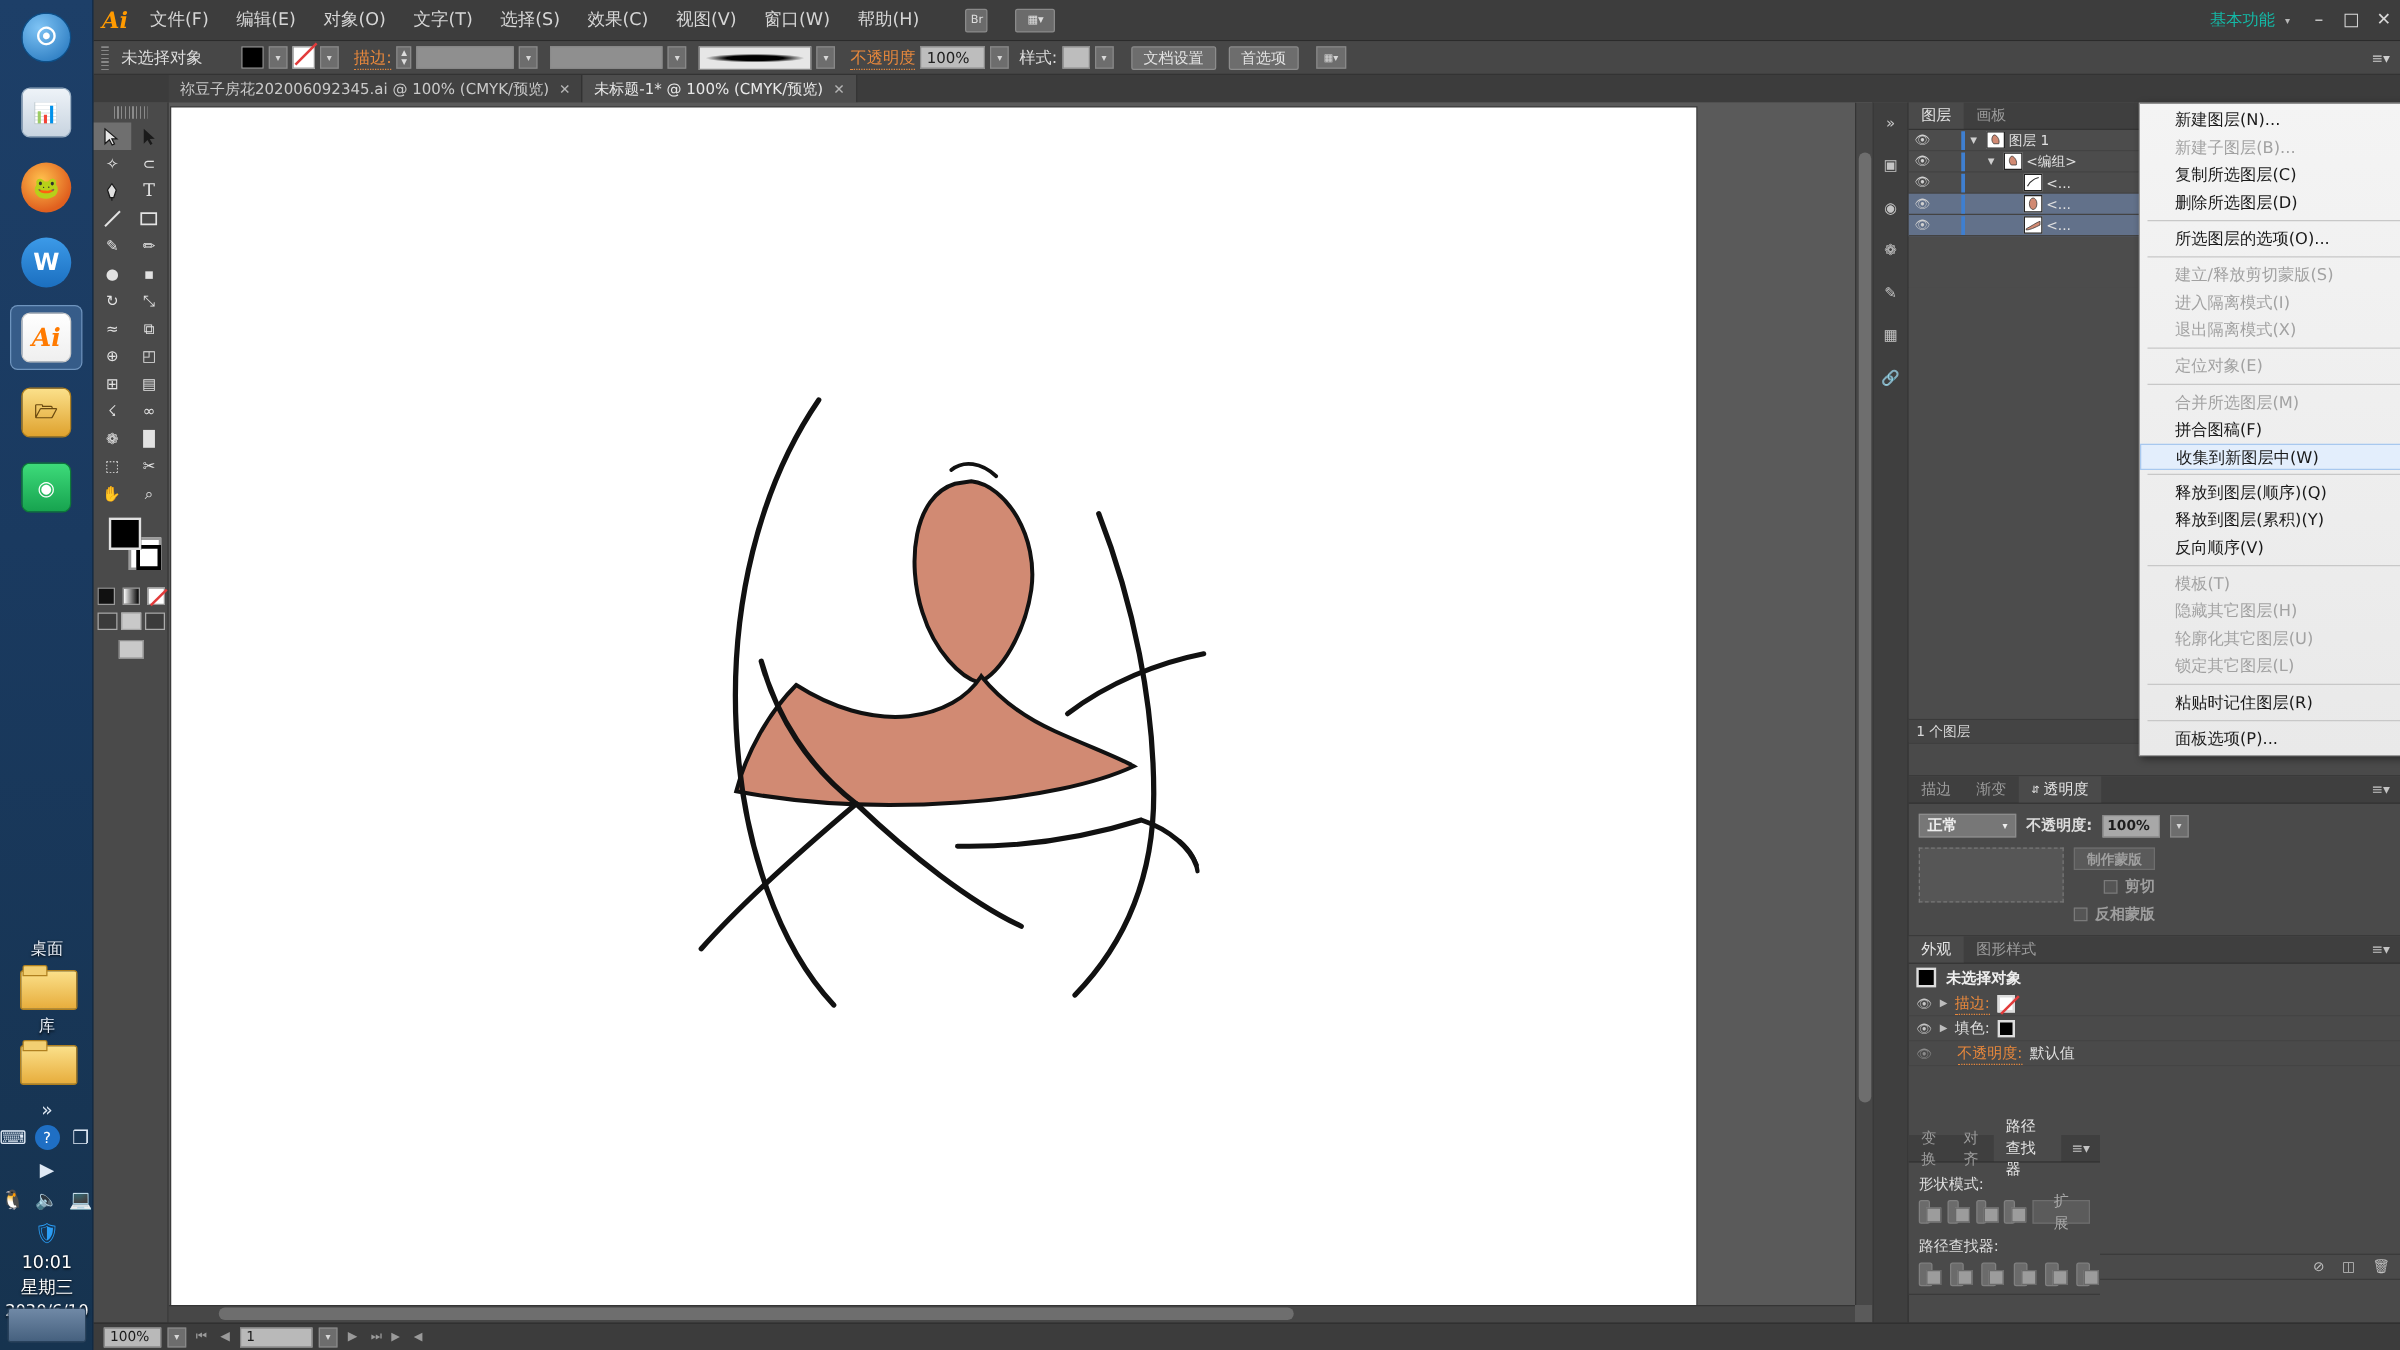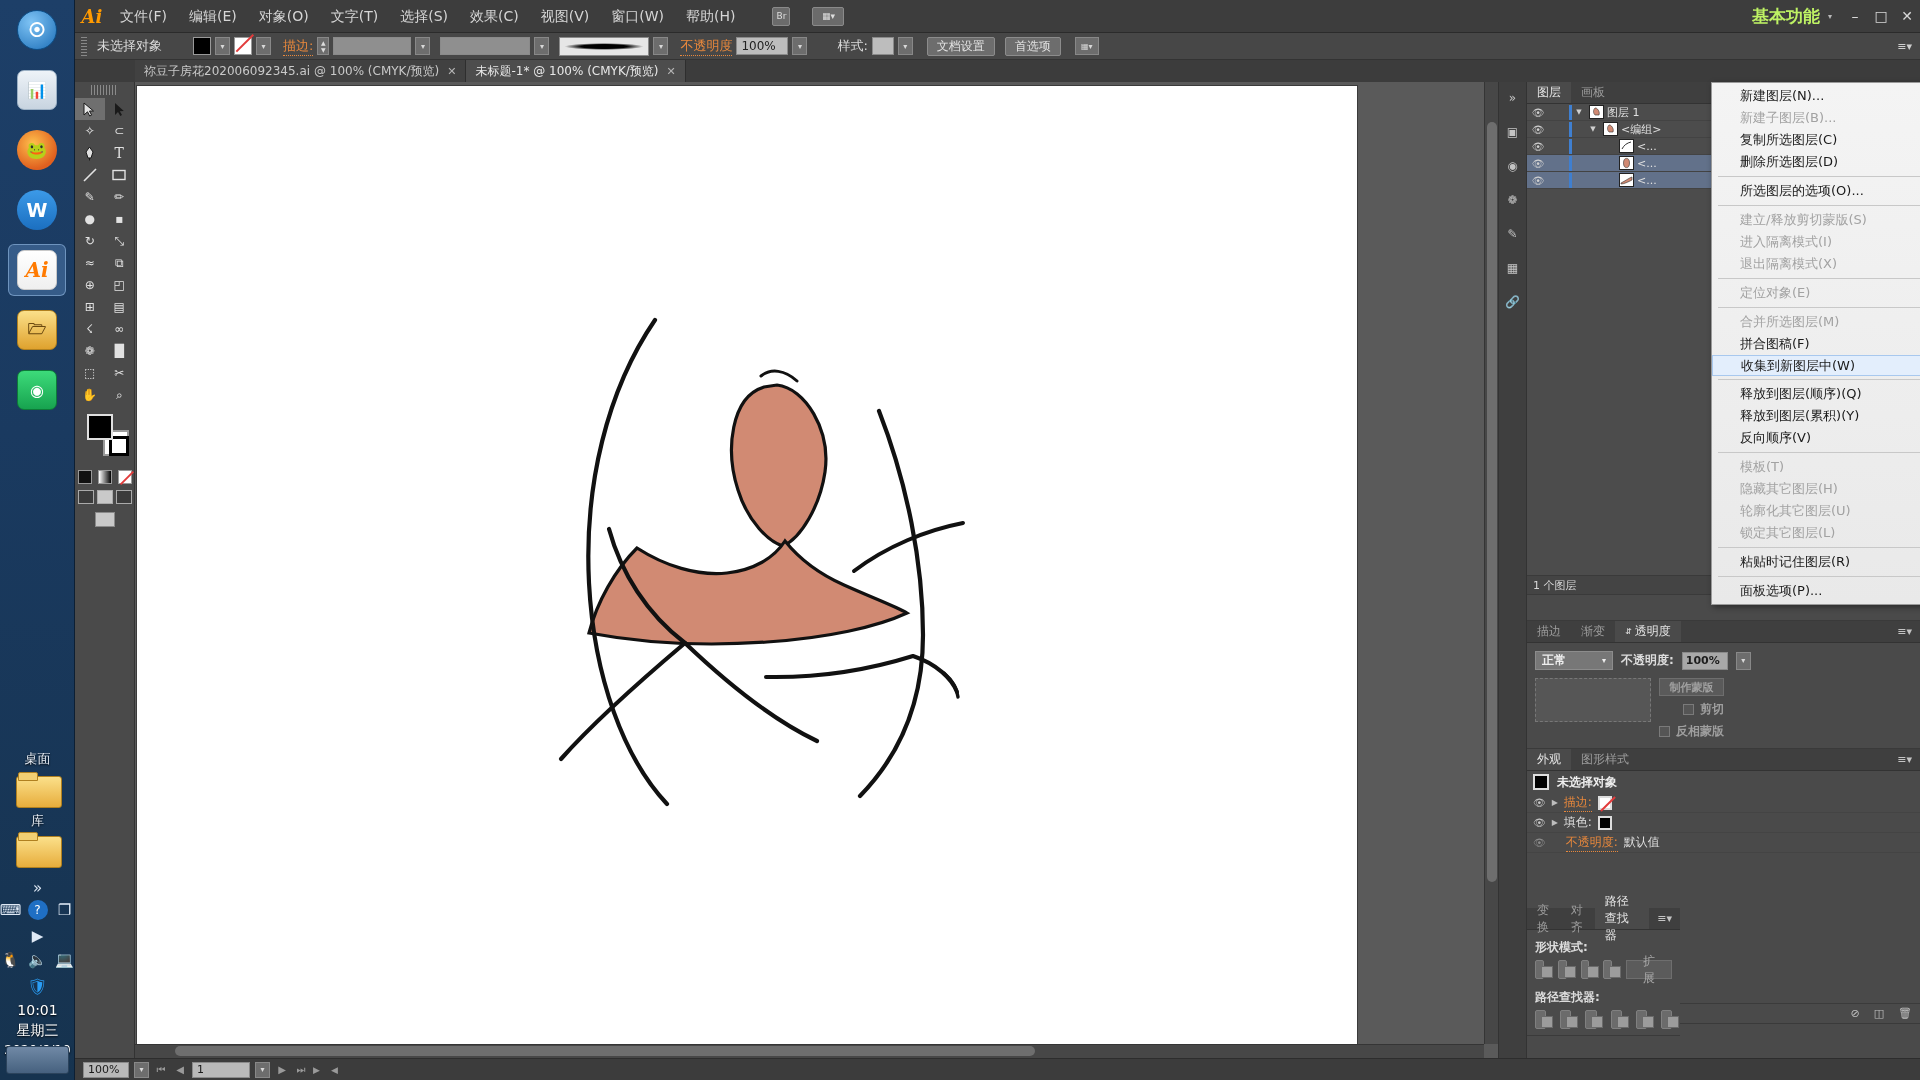--- a/index.html
+++ b/index.html
@@ -78,21 +78,21 @@
   .menu-item {
     padding: 0 11px; height: 33px; line-height: 33px;
     color: #d6d6d6; font-size: 14px; white-space: nowrap;
   }
   .mb-right { margin-left:auto; display:flex; align-items:center; height:33px; }
   .mb-btn {
     width: 18px; height: 19px; margin: 0 4px;
     background: #6b6b6b; border: 1px solid #8a8a8a; border-radius: 2px;
     position: relative;
   }
-  .ws-label { color:#bef264; font-size:17px; padding:0 8px;font-weight:bold; }
+  .ws-label { color:#14b8a6; font-size:13px; padding:0 8px; }
   .wbtn { width:26px; height:26px; color:#d8d8d8; font-size:14px;
           display:flex; align-items:center; justify-content:center; }
 
   
   .ctrlbar {
     position: relative; height: 27px; background: #474747;
     border-bottom: 1px solid #333; display: flex; align-items: center;
     padding-left: 6px; gap: 4px;
   }
   .gripper { width:6px; height:19px;
@@ -294,21 +294,21 @@
   .ap-sw.none { background:#fff; position:relative; border:2px solid #ddd; }
   .ap-sw.none:after { content:''; position:absolute; left:-2px; top:5px; width:20px; height:2px;
                       background:#e23b3b; transform:rotate(-45deg); }
   .ap-orange { color:#e8883c; }
   .ap-orange.u { border-bottom:1px dotted #e8883c; }
   .ap-foot { height:20px; display:flex; align-items:center; gap:14px; padding:0 8px;
              color:#c0c0c0; font-size:11px; border-top:1px solid #3b3b3b; }
 
   
   .pf-body { padding:6px 8px; color:#dcdcdc; font-size:12px; }
-  .pf-label { margin: 3px 0 4px; font-weight: bold; }
+  .pf-label { margin: 3px 0 4px; }
   .pf-row { display:flex; align-items:center; gap:14px; }
   .pf-ico { width:19px; height:19px; background:#6b6b6b; border:1px solid #808080;
             position:relative; border-radius:2px; }
   .pf-ico:after { content:''; position:absolute; left:5px; top:5px; width:10px;height:10px;
             background:#9c9c9c; border:1px solid #6a6a6a; }
   .pf-expand { margin-left:auto; height:19px; padding:0 16px; background:#5b5b5b;
             border:1px solid #6e6e6e; color:#a8a8a8; font-size:12px;
             display:flex; align-items:center; }
 
   
@@ -447,21 +447,21 @@
       <div class="mini-drop">▾</div>
       <div class="ctl-field dark" style="width:90px;margin-left:6px"></div>
       <div class="mini-drop">▾</div>
       <div class="strokebox" style="margin-left:6px">
         <div class="line"></div>
       </div>
       <div class="mini-drop">▾</div>
       <div class="ctl-orange" style="margin-left:8px">不透明度</div>
       <div class="ctl-field light" style="width:52px">100%</div>
       <div class="mini-drop">▾</div>
-      <div class="ctl-text" style="margin-left:26px">样式:</div>
+      <div class="ctl-text" style="margin-left:4px">样式:</div>
       <div class="ctl-field light" style="width:22px"></div>
       <div class="mini-drop">▾</div>
       <div class="ctl-btn" style="margin-left:10px">文档设置</div>
       <div class="ctl-btn" style="margin-left:6px">首选项</div>
       <div class="mini-drop" style="margin-left:10px;width:24px">▦▾</div>
       <div style="margin-left:auto;margin-right:8px;color:#cfcfcf;font-size:11px">≡▾</div>
     </div>
 
     <div class="tabbar">
       <div class="doc-tab" style="background:#414141">

